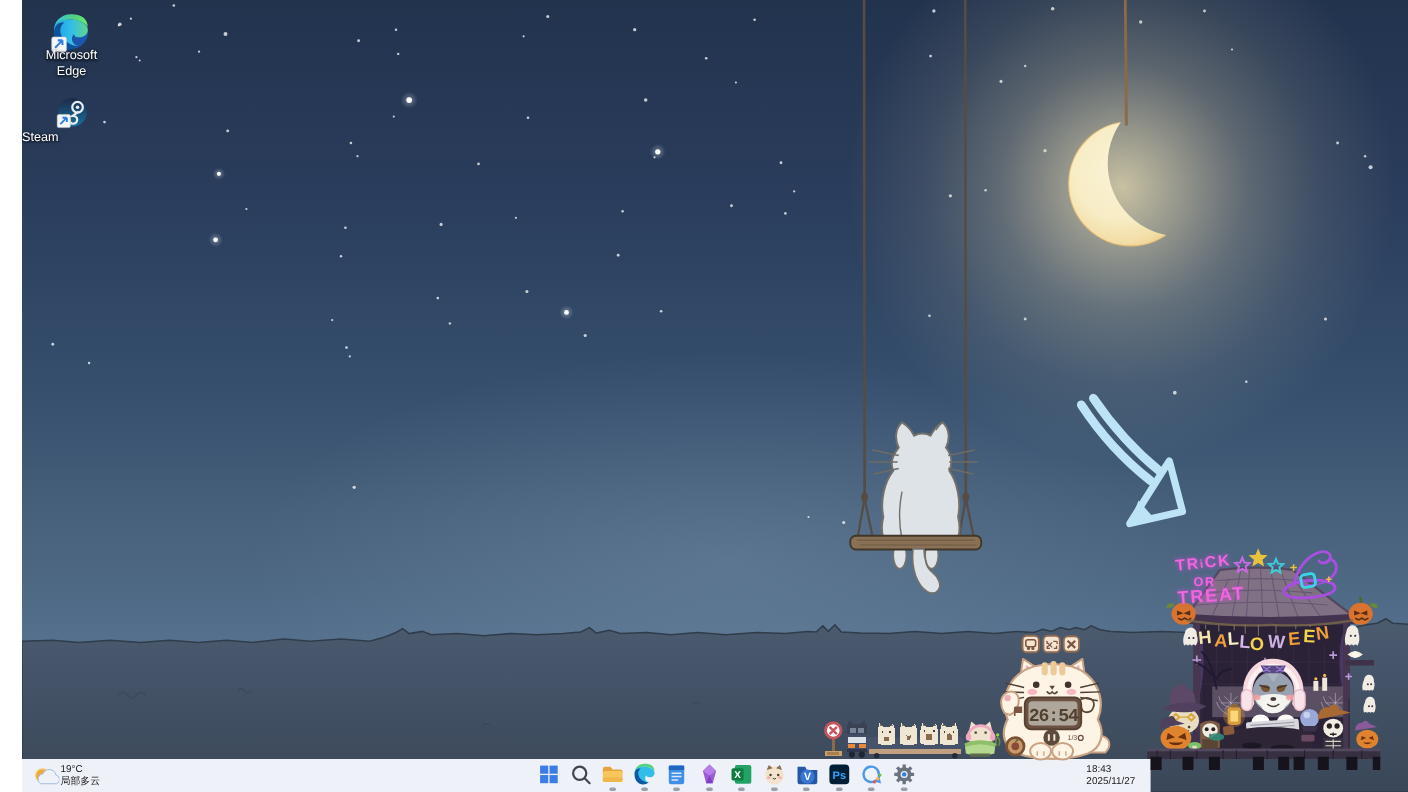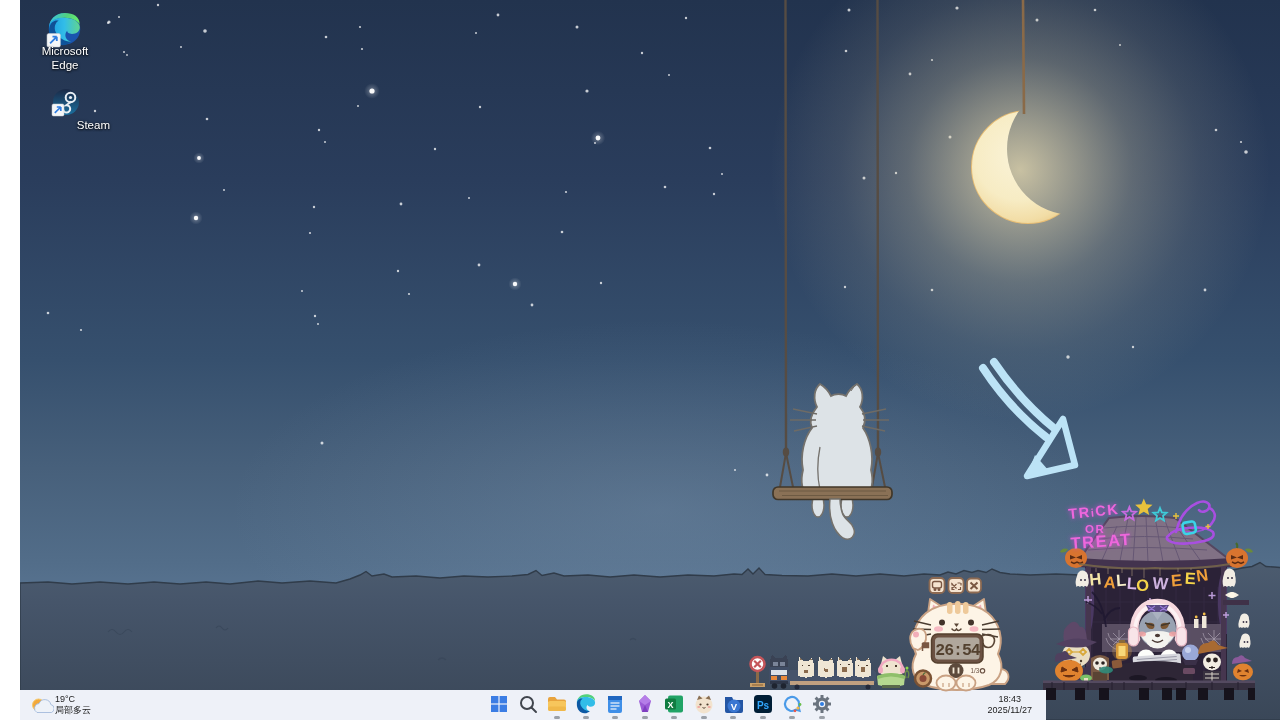--- a/index.html
+++ b/index.html
@@ -210,21 +210,21 @@
             <stop offset="1" stop-color="#1a6f9e"></stop>
           </linearGradient>
         </defs>
         <circle cx="15" cy="14" r="13" fill="url(#sg1)"></circle>
         <circle cx="19.5" cy="9.5" r="4.8" fill="none" stroke="#e8eef4" stroke-width="2"></circle>
         <circle cx="19.5" cy="9.5" r="1.6" fill="#e8eef4"></circle>
         <path d="M2.5,17.5 L12,21.2 a3.6,3.6 0 1 0 3.2-3.9 L20.5,13.5" fill="none" stroke="#e8eef4" stroke-width="2"></path>
         <rect x="1" y="16" width="12" height="12" rx="1.5" fill="#f4f6f8" stroke="#c8ccd2" stroke-width="0.5"></rect>
         <path d="M3.8,24.8 L9.8,19 M9.8,19 h-4 M9.8,19 v4" stroke="#2f7de1" stroke-width="1.7" fill="none"></path>
       </svg>
-      <div style="position:absolute;left:0px;top:119px;width:90px;text-align:right;font-size:11.5px;color:#fff;text-shadow:0 1px 2px rgba(0,0,0,0.85),0 0 3px rgba(0,0,0,0.6)">Steam</div>
+      <div style="position:absolute;left:0px;top:119px;width:90px;text-align:left;font-size:11.5px;color:#fff;text-shadow:0 1px 2px rgba(0,0,0,0.85),0 0 3px rgba(0,0,0,0.6)">Steam</div>
     </div>
 
 <div class="abs" id="halloween" style="left:1020px;top:492px">
 <svg width="215" height="215" viewBox="0 0 215 215">
 
   <rect x="45" y="74" width="142" height="120" fill="#2b2237"></rect>
   <g stroke="#443a56" stroke-width="1.1" opacity="0.3">
     <line x1="52" y1="95" x2="52" y2="194"></line>
           <line x1="66" y1="95" x2="66" y2="194"></line>
     <line x1="80" y1="95" x2="80" y2="194"></line>
@@ -617,21 +617,21 @@
 
 <div class="abs" id="taskbar" style="left:0;top:690px;width:1026px;height:30px;background:#eef1f8;">
 
   <svg class="abs" style="left:10px;top:3px" width="24" height="24" viewBox="0 0 24 24">
     <circle cx="8.5" cy="12" r="6" fill="#f2a93b"></circle>
         <circle cx="8.5" cy="12" r="6" fill="none" stroke="#f6c86a" stroke-width="1"></circle>
     <path d="M7,19.5 a4.8,4.8 0 0 1 2-9 a6.2,6.2 0 0 1 11.8,1 a4.2,4.2 0 0 1 0.7,8 Z" fill="#eef2f8" stroke="#9ab4d8" stroke-width="0.8"></path>
   </svg>
   <div class="abs" style="left:35px;top:4px;font-size:9px;color:#1b1b1b;line-height:11px;">19°C<br>局部多云</div>
 
-  <div class="abs" style="right:14px;top:4px;font-size:9px;color:#1b1b1b;line-height:11px;text-align:center;">18:43<br>2025/11/27</div>
+  <div class="abs" style="right:14px;top:4px;font-size:9px;color:#1b1b1b;line-height:11px;text-align:left;">18:43<br>2025/11/27</div>
   <div id="tbicons" class="abs" style="left:466px;top:0px;height:30px;">
         <svg style="position:absolute;left:1.6000000000000227px;top:3px" width="22" height="22" viewBox="0 0 22 22">
           <g fill="#3b7de4">
             <rect x="3" y="3" width="7.4" height="7.4"></rect>
             <rect x="11.6" y="3" width="7.4" height="7.4"></rect>
             <rect x="3" y="11.6" width="7.4" height="7.4"></rect>
             <rect x="11.6" y="11.6" width="7.4" height="7.4"></rect>
           </g>
         </svg>
         <svg style="position:absolute;left:30.80000000000001px;top:3px" width="22" height="22" viewBox="0 0 22 22">

